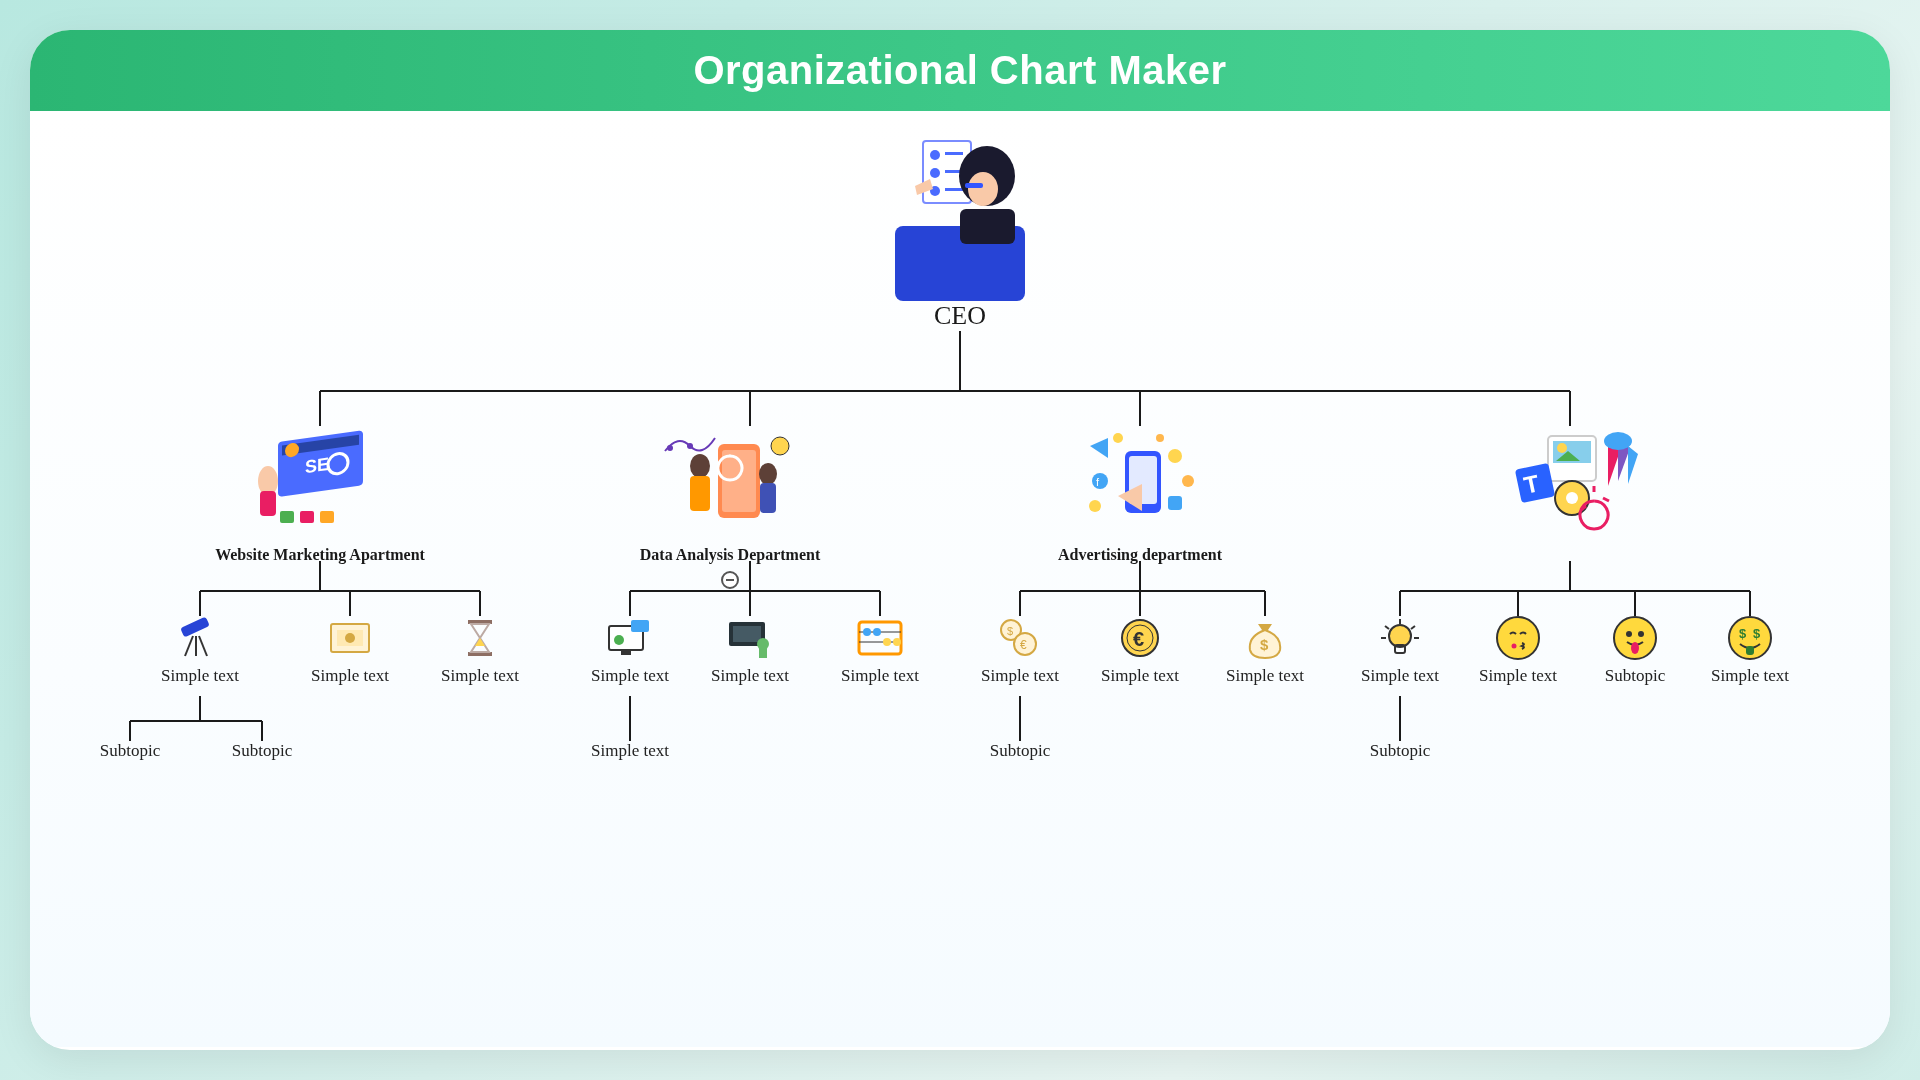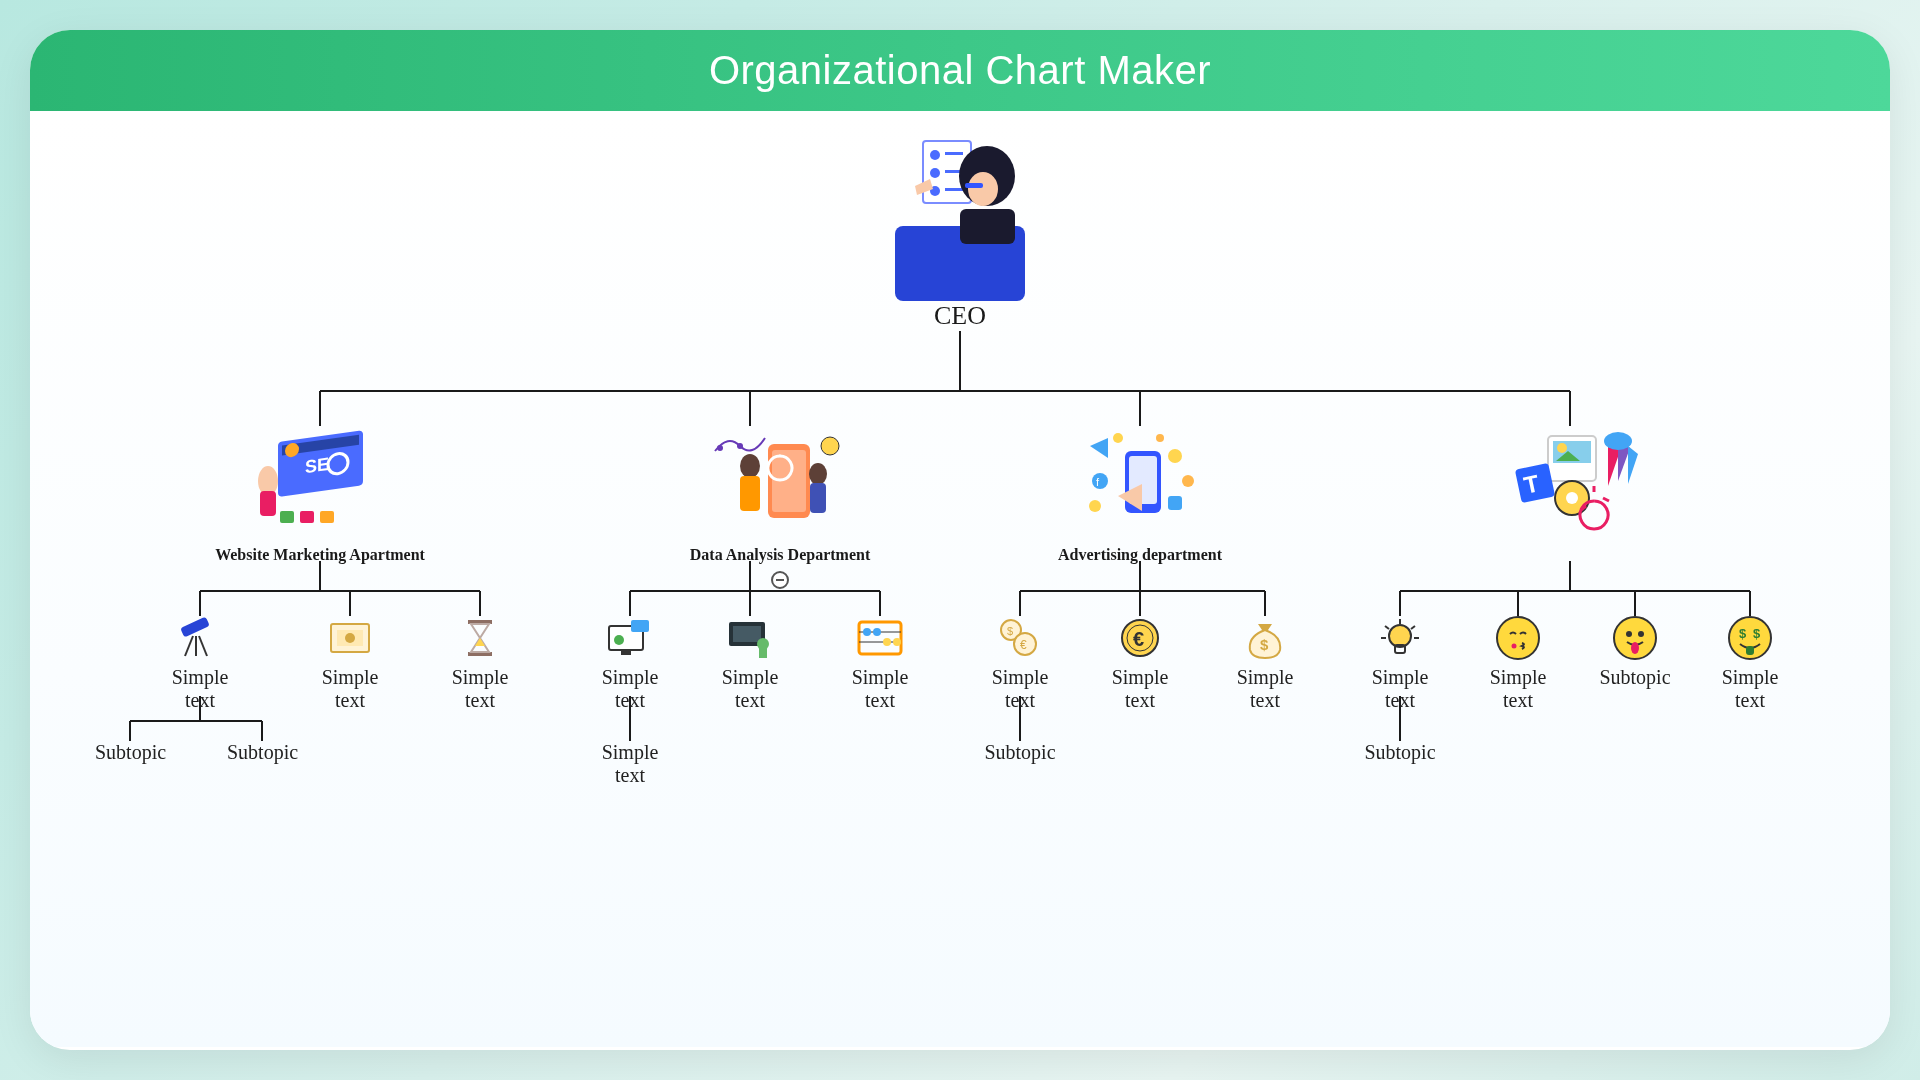--- a/index.html
+++ b/index.html
@@ -11,30 +11,30 @@
 }
 .card {
   width:100%; height:100%; background:#fff;
   border-radius:40px; overflow:hidden;
   box-shadow:0 10px 40px rgba(0,0,0,.08);
 }
 .header {
   background:linear-gradient(90deg,#2bb673 0%,#3dc888 50%,#4dd89a 100%);
   padding:18px 0; text-align:center;
 }
-.header h1 { color:#fff; font-size:40px; font-weight:400; letter-spacing:.5px; }
+.header h1 { color:#fff; font-size:40px; font-weight:700; letter-spacing:.5px; }
 .canvas {
   position:relative; width:100%; height:calc(100% - 84px);
   background:linear-gradient(180deg,#ffffff 0%,#fafdff 60%,#f5fbff 100%);
 }
 .node { position:absolute; text-align:center; }
 .node-label { font-family:Georgia,serif; color:#1a1a1a; }
 .dept-label { font-weight:700; font-size:16px; }
 .ceo-label { font-size:26px; font-weight:400; }
-.leaf-label { font-family:Georgia,serif; font-size:20px; color:#222; }
+.leaf-label { font-family:Georgia,serif; font-size:17px; color:#222; }
 
 
 .ceo-ill { width:190px; height:170px; margin:0 auto; position:relative; }
 .ceo-ill svg { width:100%; height:100%; }
 
 
 .dept-icon { width:140px; height:110px; margin:0 auto 10px; display:flex; align-items:center; justify-content:center; }
 .leaf-icon { width:54px; height:44px; margin:0 auto 6px; display:flex; align-items:center; justify-content:center; }
 
 
@@ -182,21 +182,21 @@
       <div class="leaf-label">Simple text</div>
     </div>
 
     <div class="node" style="left:65px;top:630px;width:70px">
       <div class="leaf-label">Subtopic</div>
     </div>
     <div class="node" style="left:197px;top:630px;width:70px">
       <div class="leaf-label">Subtopic</div>
     </div>
 
-    <div class="node" style="left:600px;top:315px;width:300px">
+    <div class="node" style="left:550px;top:315px;width:300px">
       <div class="dept-icon">
         <svg viewBox="0 0 140 110">
           <rect x="58" y="18" width="42" height="74" rx="6" fill="#ff8a50"></rect>
           <rect x="62" y="24" width="34" height="62" rx="3" fill="#ffb088"></rect>
           <path d="M70 30 A12 12 0 1 1 69.9 30" fill="none" stroke="#fff" stroke-width="3" stroke-linecap="round"></path>
           <ellipse cx="40" cy="40" rx="10" ry="12" fill="#5d4037"></ellipse>
           <rect x="30" y="50" width="20" height="35" rx="4" fill="#ff9800"></rect>
           <ellipse cx="108" cy="48" rx="9" ry="11" fill="#5d4037"></ellipse>
           <rect x="100" y="57" width="16" height="30" rx="4" fill="#3f51b5"></rect>
           <path d="M5 25 Q18 8 30 20 T55 12" fill="none" stroke="#673ab7" stroke-width="2"></path>

